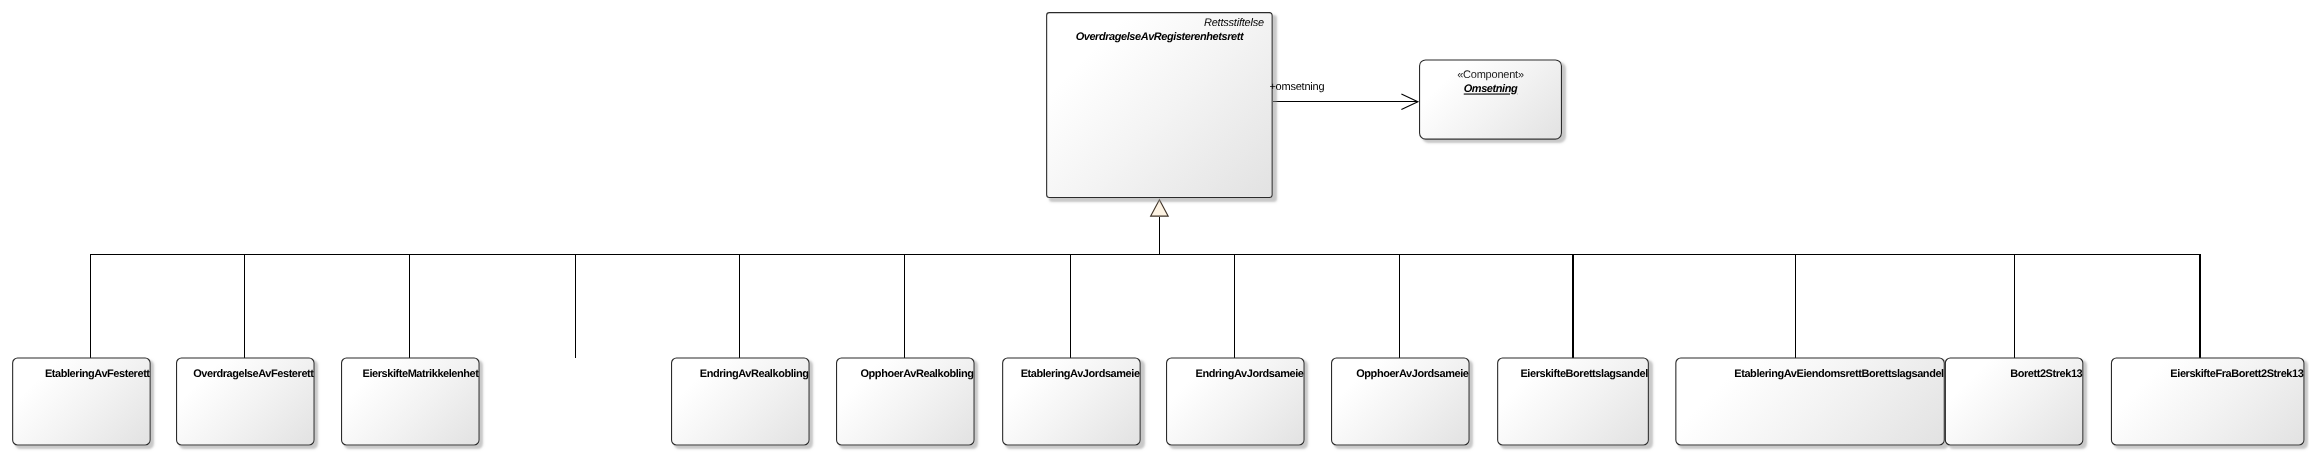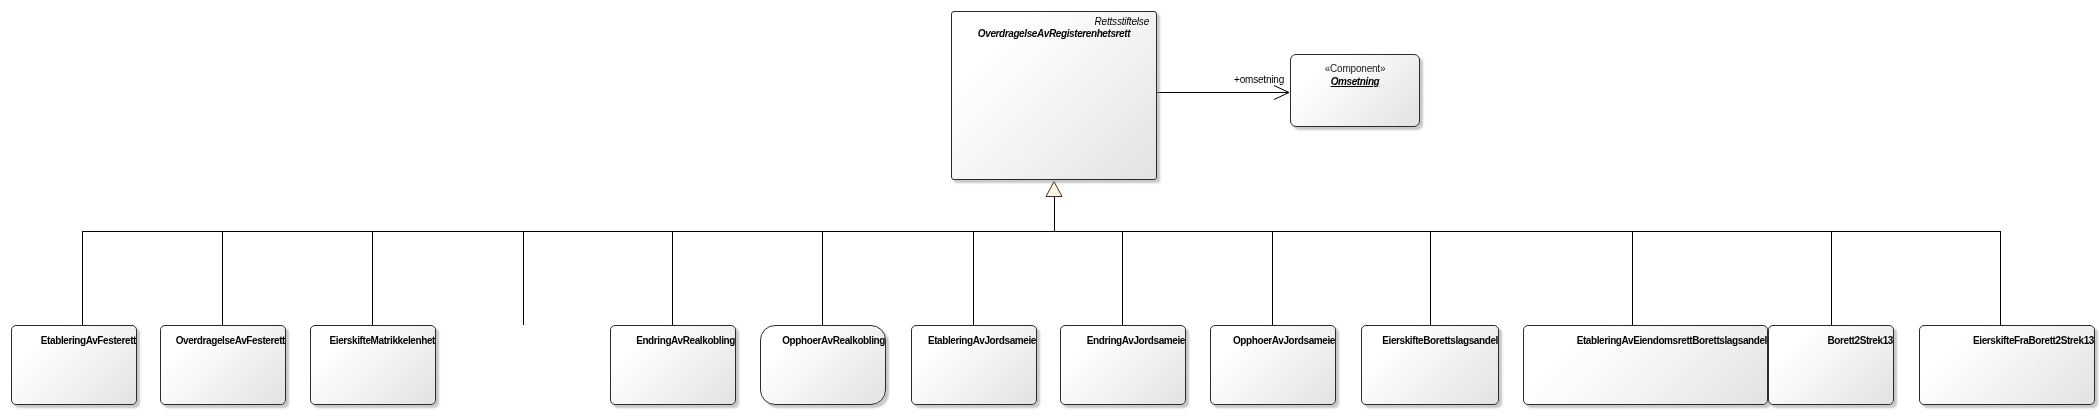--- a/index.html
+++ b/index.html
@@ -43,23 +43,23 @@
   .stereotype{
     font-size:10px;
     letter-spacing:-0.2px;
     text-align:center;
     margin-top:8px;
     color:#1a1a1a;
   }
   .component-box .name{font-style:italic;margin-top:2px;text-decoration:underline;}
   .assoc-label{
     position:absolute;
-    left:1214px;top:74px;width:70px;
+    left:1144px;top:74px;width:70px;
     font-size:10px;letter-spacing:-0.2px;
-    text-align:right;
+    text-align:center;
     color:#000000;
     white-space:nowrap;
   }
 </style>
 </head>
 <body>
 
 <div class="diagram">
 
   <svg class="connector-layer" width="2099" height="416" viewBox="0 0 2099 416" xmlns="http://www.w3.org/2000/svg">
@@ -104,21 +104,21 @@
   </div>
   <div class="uml-box child-box" style="left:160px;width:126px;">
     <div class="name">OverdragelseAvFesterett</div>
   </div>
   <div class="uml-box child-box" style="left:310px;width:126px;">
     <div class="name">EierskifteMatrikkelenhet</div>
   </div>
   <div class="uml-box child-box" style="left:610px;width:126px;">
     <div class="name">EndringAvRealkobling</div>
   </div>
-  <div class="uml-box child-box" style="left:760px;width:126px;border-radius:15px;">
+  <div class="uml-box child-box" style="left:760px;width:126px;">
     <div class="name">OpphoerAvRealkobling</div>
   </div>
   <div class="uml-box child-box" style="left:911px;width:126px;">
     <div class="name">EtableringAvJordsameie</div>
   </div>
   <div class="uml-box child-box" style="left:1060px;width:126px;">
     <div class="name">EndringAvJordsameie</div>
   </div>
   <div class="uml-box child-box" style="left:1210px;width:126px;">
     <div class="name">OpphoerAvJordsameie</div>

